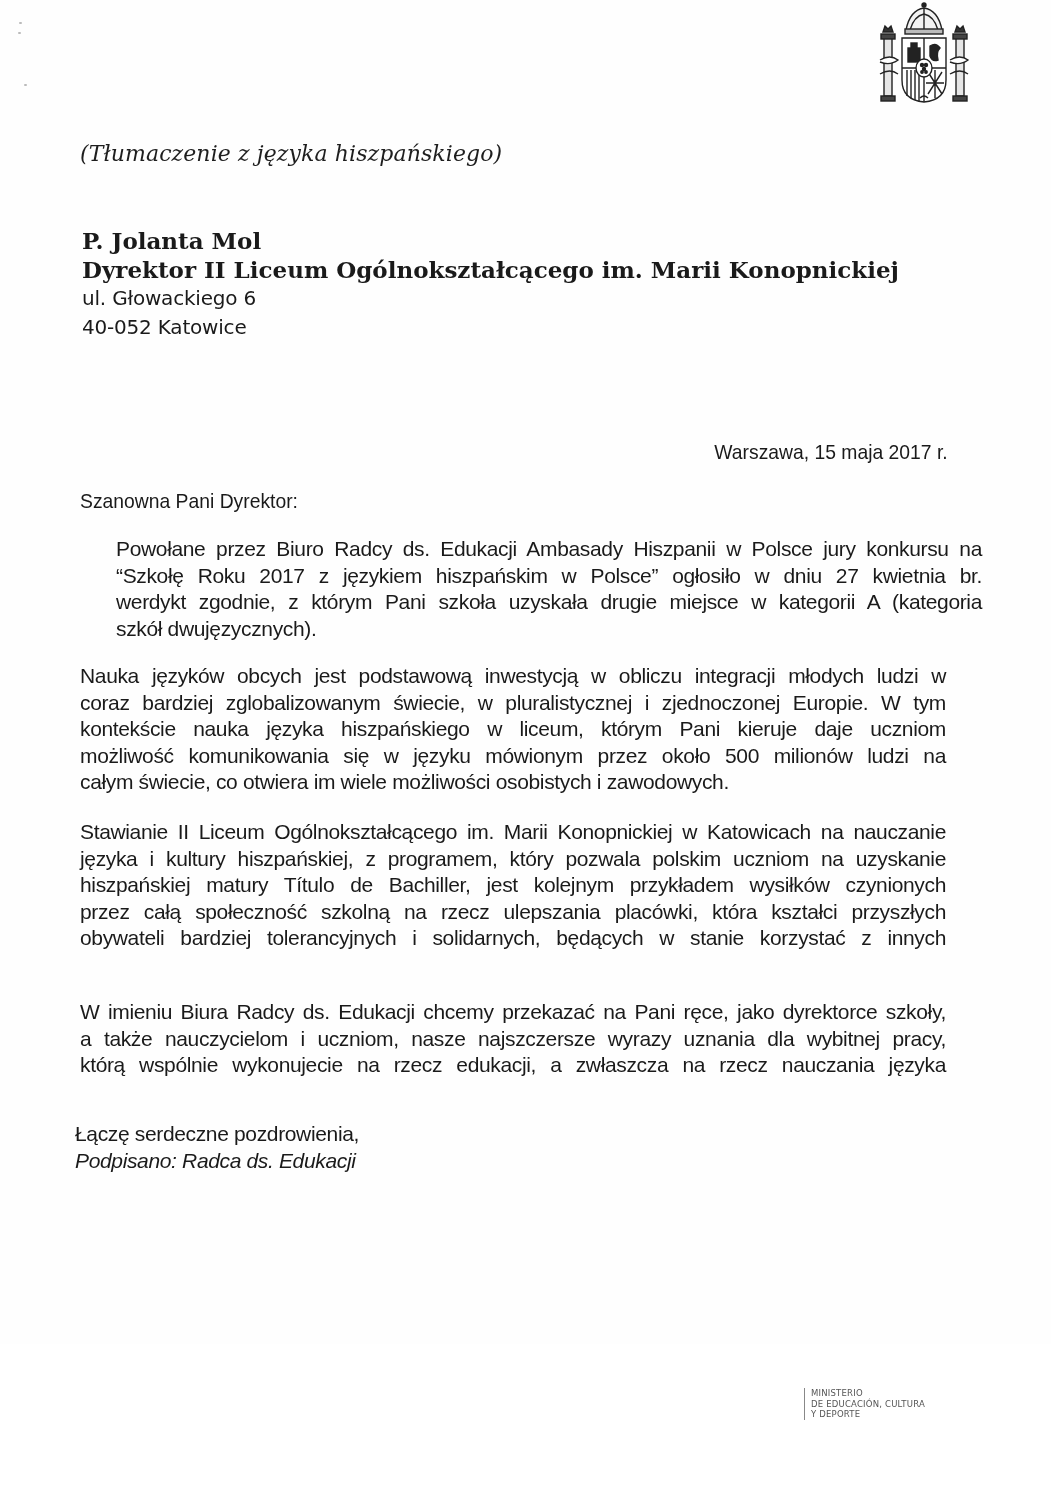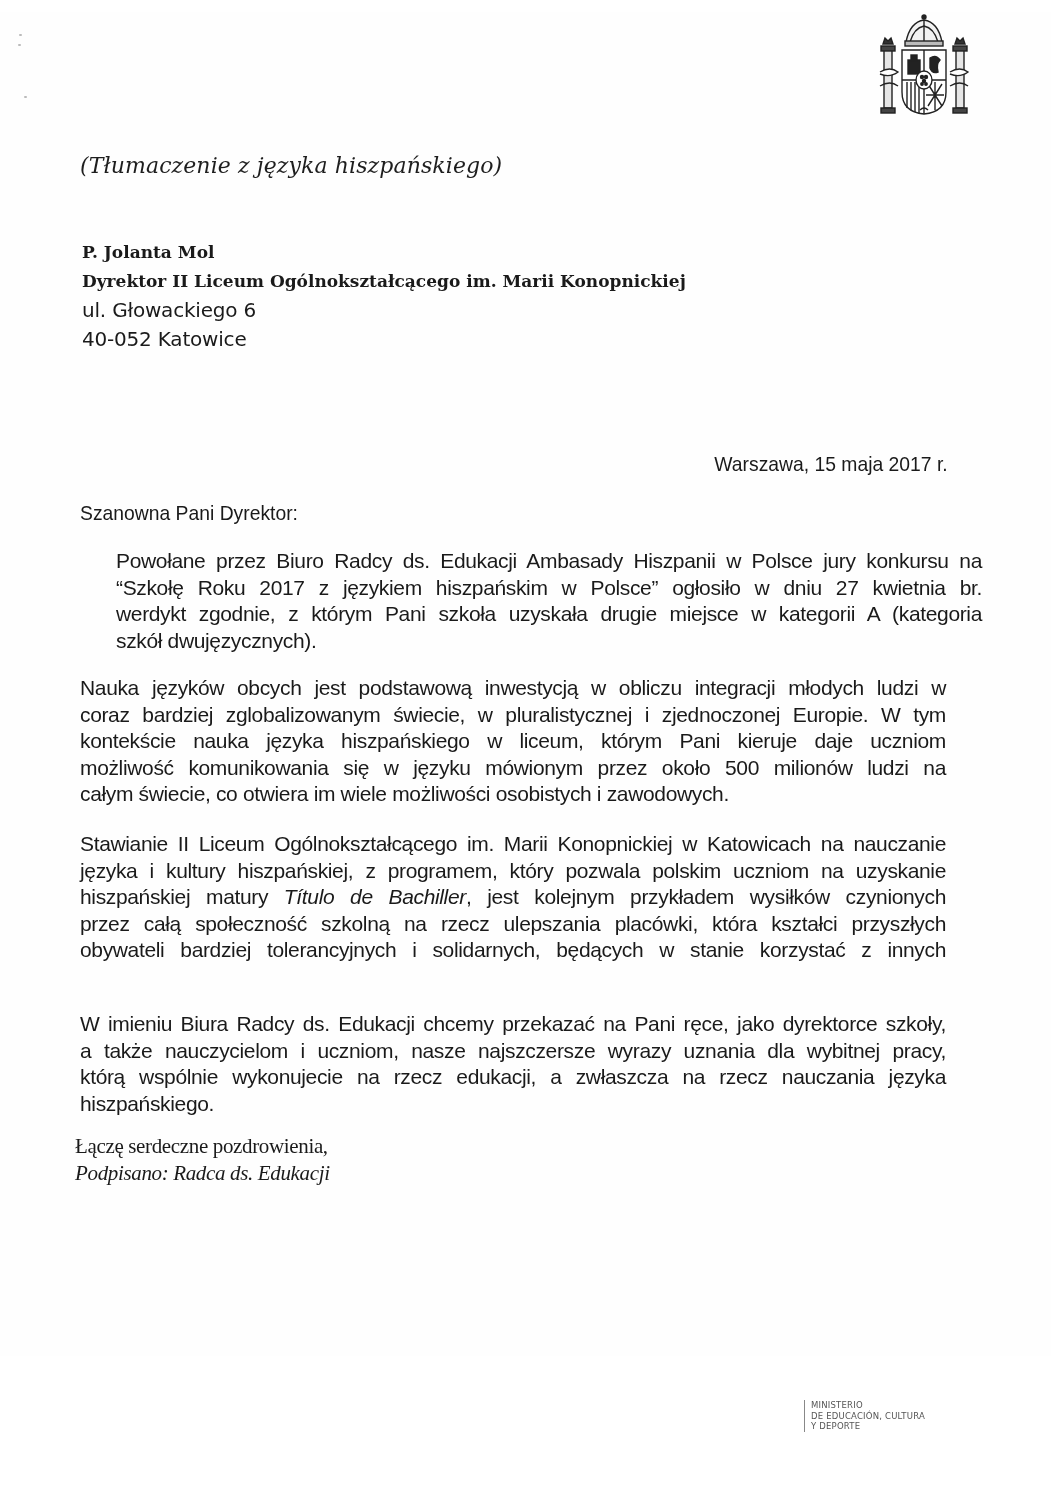--- a/index.html
+++ b/index.html
@@ -10,21 +10,21 @@
     body {
       width: 1051px;
       height: 1500px;
       position: relative;
       overflow: hidden;
       font-family: "Liberation Sans", "DejaVu Sans", sans-serif;
       color: #1a1a1a;
     }
     .page {
       position: absolute;
-      left: 0; top: 12px;
+      left: 0; top: 0;
       width: 1051px;
       height: 1344px;
       background: #fefefe;
     }
     .coat-of-arms {
       position: absolute;
       left: 876px;
       top: 2px;
       width: 96px;
       height: 104px;
@@ -43,21 +43,21 @@
       position: absolute;
       left: 82px;
       top: 226px;
       font-size: 21px;
       line-height: 29px;
       font-family: "Liberation Serif", "DejaVu Serif", serif;
     }
     .recipient .bold {
       font-weight: bold;
       font-family: "DejaVu Serif", "Liberation Serif", serif;
-      font-size: 17px;
+      font-size: 23px;
     }
     .recipient .plain {
       font-family: "DejaVu Sans", "Liberation Sans", sans-serif;
       font-size: 20px;
       letter-spacing: -0.2px;
     }
     .date-line {
       position: absolute;
       right: 103px;
       top: 440px;
@@ -99,21 +99,21 @@
     .para-1 { top: 536px; margin-left: 36px; }
     .para-2 { top: 663px; }
     .para-3 { top: 819px; }
     .para-4 { top: 999px; }
     .closing {
       position: absolute;
       left: 75px;
       top: 1121px;
       font-size: 21px;
       line-height: 26.5px;
-      font-family: Liberation Serif, serif;
+      font-family: Liberation Sans, sans-serif;
       letter-spacing: -0.35px;
     }
     .closing .it { font-style: italic; }
     .ministry-footer {
       position: absolute;
       left: 804px;
       top: 1388px;
       border-left: 1px solid #888;
       padding-left: 6px;
       font-size: 8.5px;
@@ -121,21 +121,21 @@
       color: #555;
       font-family: "DejaVu Sans", sans-serif;
       letter-spacing: 0.2px;
     }
     .speck {
       position: absolute;
       width: 3px; height: 2px;
       background: #bbb;
       border-radius: 1px;
     }
-    .italic-inline { font-style: italic; }
+    .italic-inline { }
   </style>
 </head>
 <body>
 
 <div class="page">
 
   <div class="speck" style="left:19px;top:22px;"></div>
   <div class="speck" style="left:18px;top:32px;"></div>
   <div class="speck" style="left:24px;top:84px;"></div>
 
@@ -223,21 +223,20 @@
     <span class="line">języka i kultury hiszpańskiej, z programem, który pozwala polskim uczniom na uzyskanie</span>
     <span class="line"><span>hiszpańskiej matury </span><span class="italic-inline">Título de Bachiller</span><span>, jest kolejnym przykładem wysiłków czynionych</span></span>
     <span class="line">przez całą społeczność szkolną na rzecz ulepszania placówki, która kształci przyszłych</span>
     <span class="line">obywateli bardziej tolerancyjnych i solidarnych, będących w stanie korzystać z innych</span>
   </div>
 
   <div class="body-text para-4">
     <span class="line">W imieniu Biura Radcy ds. Edukacji chcemy przekazać na Pani ręce, jako dyrektorce szkoły,</span>
     <span class="line">a także nauczycielom i uczniom, nasze najszczersze wyrazy uznania dla wybitnej pracy,</span>
     <span class="line">którą wspólnie wykonujecie na rzecz edukacji, a zwłaszcza na rzecz nauczania języka</span>
-    <span class="line last">hiszpańskiego.</span>
   </div>
 
   <div class="closing">
     <div>Łączę serdeczne pozdrowienia,</div>
     <div class="it">Podpisano: Radca ds. Edukacji</div>
   </div>
 
   <div class="ministry-footer">
     <div>MINISTERIO</div>
     <div>DE EDUCACIÓN, CULTURA</div>

